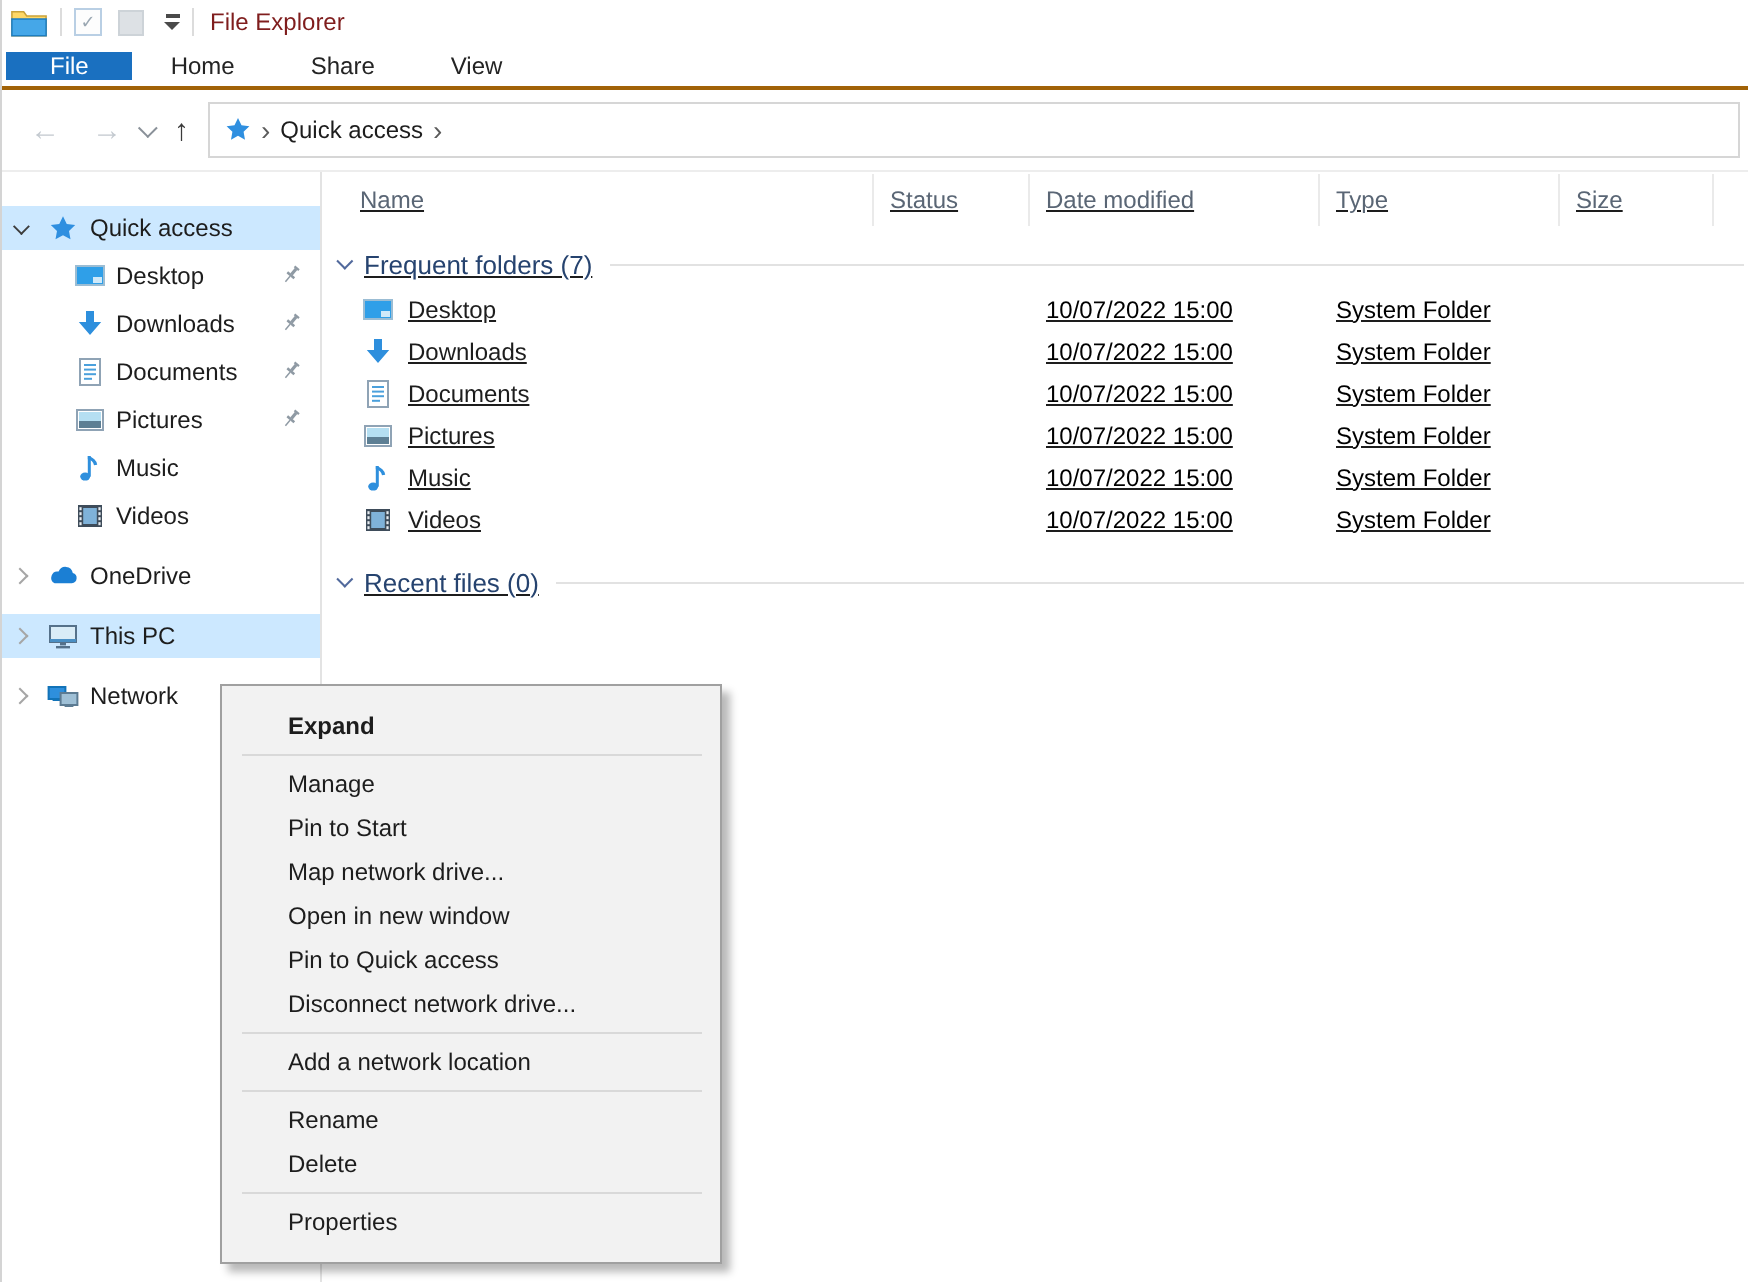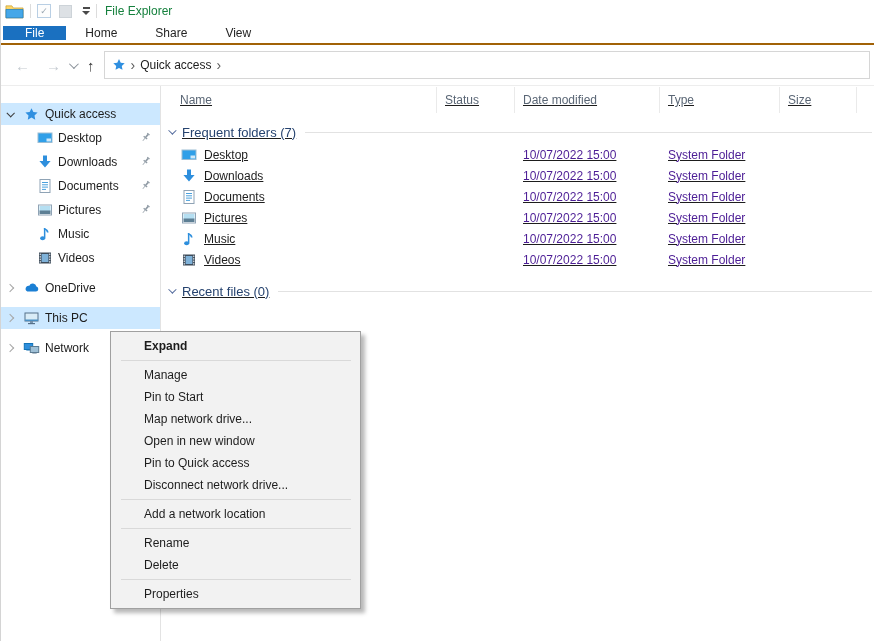--- a/index.html
+++ b/index.html
@@ -12,21 +12,21 @@
 
   
   .titlebar { height:22px; display:flex; align-items:center; padding-left:4px; flex:none; }
   .titlebar .vsep { width:1px; height:14px; background:#dcdcdc; margin:0 6px; }
   .qat-btn { display:inline-flex; align-items:center; justify-content:center; }
   .qat-check { width:14px; height:14px; border:1px solid #b9cfe4; background:#fdfdfd; color:#9aa7b2; font-size:9px; line-height:12px; text-align:center; }
   .qat-blank { width:13px; height:13px; border:1px solid #cdd3d8; background:#dde1e5; margin-left:8px; }
   .qat-drop { margin-left:10px; display:flex; flex-direction:column; align-items:center; }
   .qat-drop .bar { width:7px; height:0; border-top:2px solid #4a4a4a; }
   .qat-drop .tri { margin-top:2px; width:0; height:0; border-left:4px solid transparent; border-right:4px solid transparent; border-top:4px solid #4a4a4a; }
-  .win-title { margin-left:2px; font-size:12px; color:#15803d; }
+  .win-title { margin-left:2px; font-size:12px; color:#7f1d1d; }
 
   
   .tabstrip { height:23px; display:flex; align-items:center; border-bottom:2px solid #a16207; flex:none; }
   .tab { display:flex; align-items:center; padding:0 19px; color:#242424; font-size:12px; }
   .tab.active { background:#1a70c0; color:#fff; padding:0 22px; margin-left:2px; }
 
   
   .navbar { height:41px; display:flex; align-items:center; border-bottom:1px solid #ededed; flex:none; padding-left:6px; }
   .nav-arrow { font-size:15px; line-height:1; padding:0 8px; }
   .nav-arrow.disabled { color:#c4cad0; }
@@ -62,26 +62,26 @@
 
   .group-header { height:24px; display:flex; align-items:center; padding-left:7px; color:#26436f; font-size:13px; }
   .group-header.frequent { margin-top:6px; }
   .group-header.recent { margin-top:9px; }
   .group-chev { width:6px; height:6px; border-right:1px solid #51699c; border-bottom:1px solid #51699c; transform:rotate(45deg) translateY(-2px); margin-right:8px; flex:none; }
   .group-rule { flex:1; height:1px; background:#e2e2e2; margin-left:9px; margin-right:2px; }
 
   .file-row { height:21px; display:grid; grid-template-columns:276px 78px 145px 120px 77px 1fr; align-items:center; }
   .fr-name { display:flex; align-items:center; padding-left:20px; }
   .fr-icon { width:16px; height:16px; flex:none; margin-right:7px; display:flex; align-items:center; justify-content:center; }
-  .fr-date, .fr-type { color:#4c1d95; padding-left:8px; }
+  .fr-date, .fr-type { color:#000000; padding-left:8px; }
 
   
   .context-menu {
-    position:absolute; left:110px; top:331px; width:251px;
-    background:#f2f2f2; border:1px solid #a0a0a0; padding:3px 0;
+    position:absolute; left:110px; top:342px; width:251px;
+    background:#f2f2f2; border:1px solid #a0a0a0; padding:9px 0;
     box-shadow:4px 4px 4px rgba(0,0,0,0.28); z-index:10;
   }
   .menu-item { height:22px; display:flex; align-items:center; padding-left:33px; color:#1d1d1d; }
   .menu-item.default { font-weight:bold; }
   .menu-sep { height:1px; background:#d9d9d9; margin:3px 9px 3px 10px; }
 
   svg { display:block; }
 </style>
 </head>
 <body>

